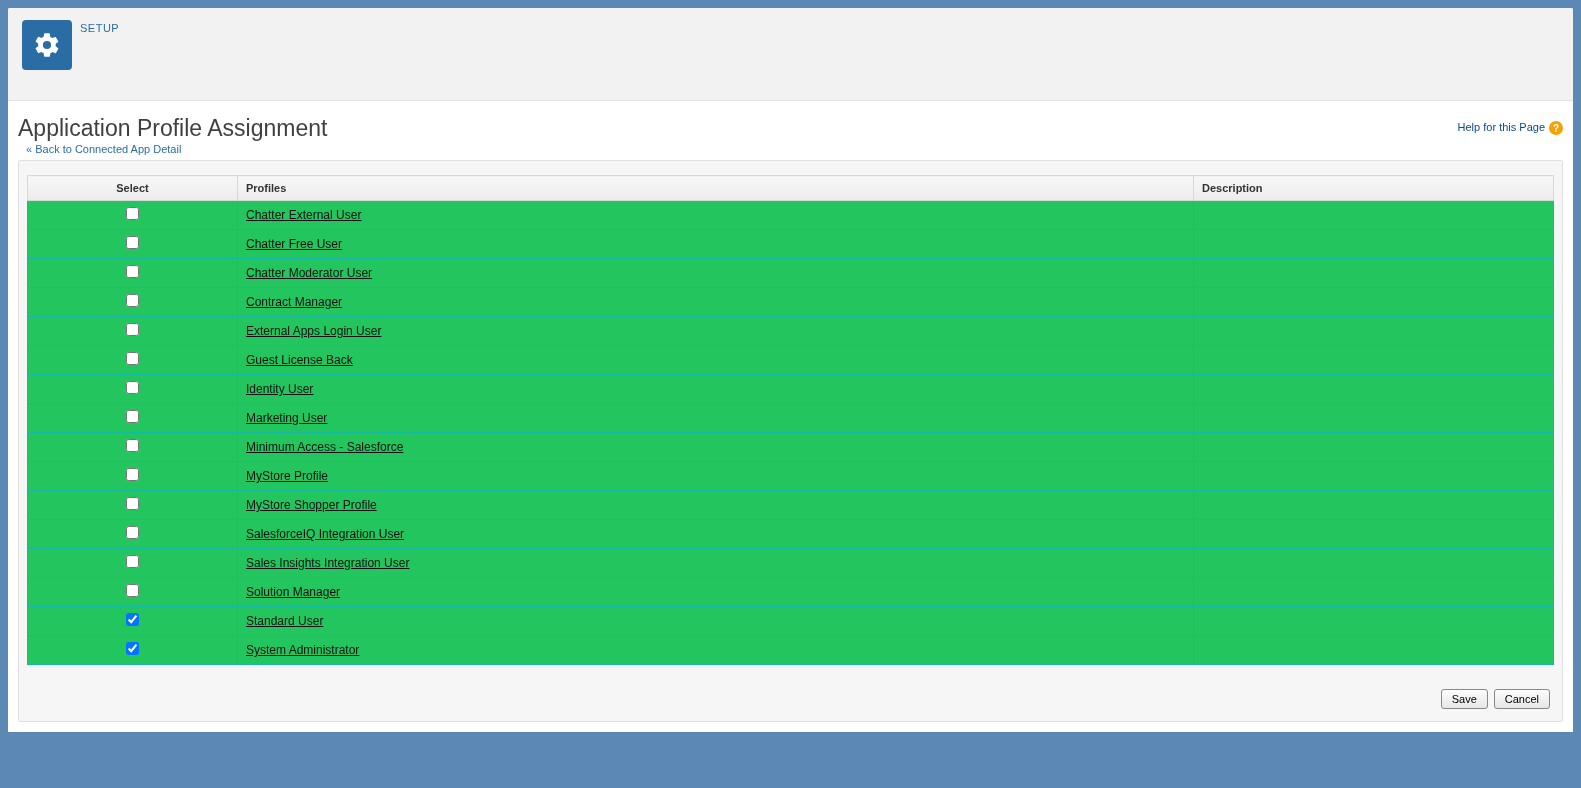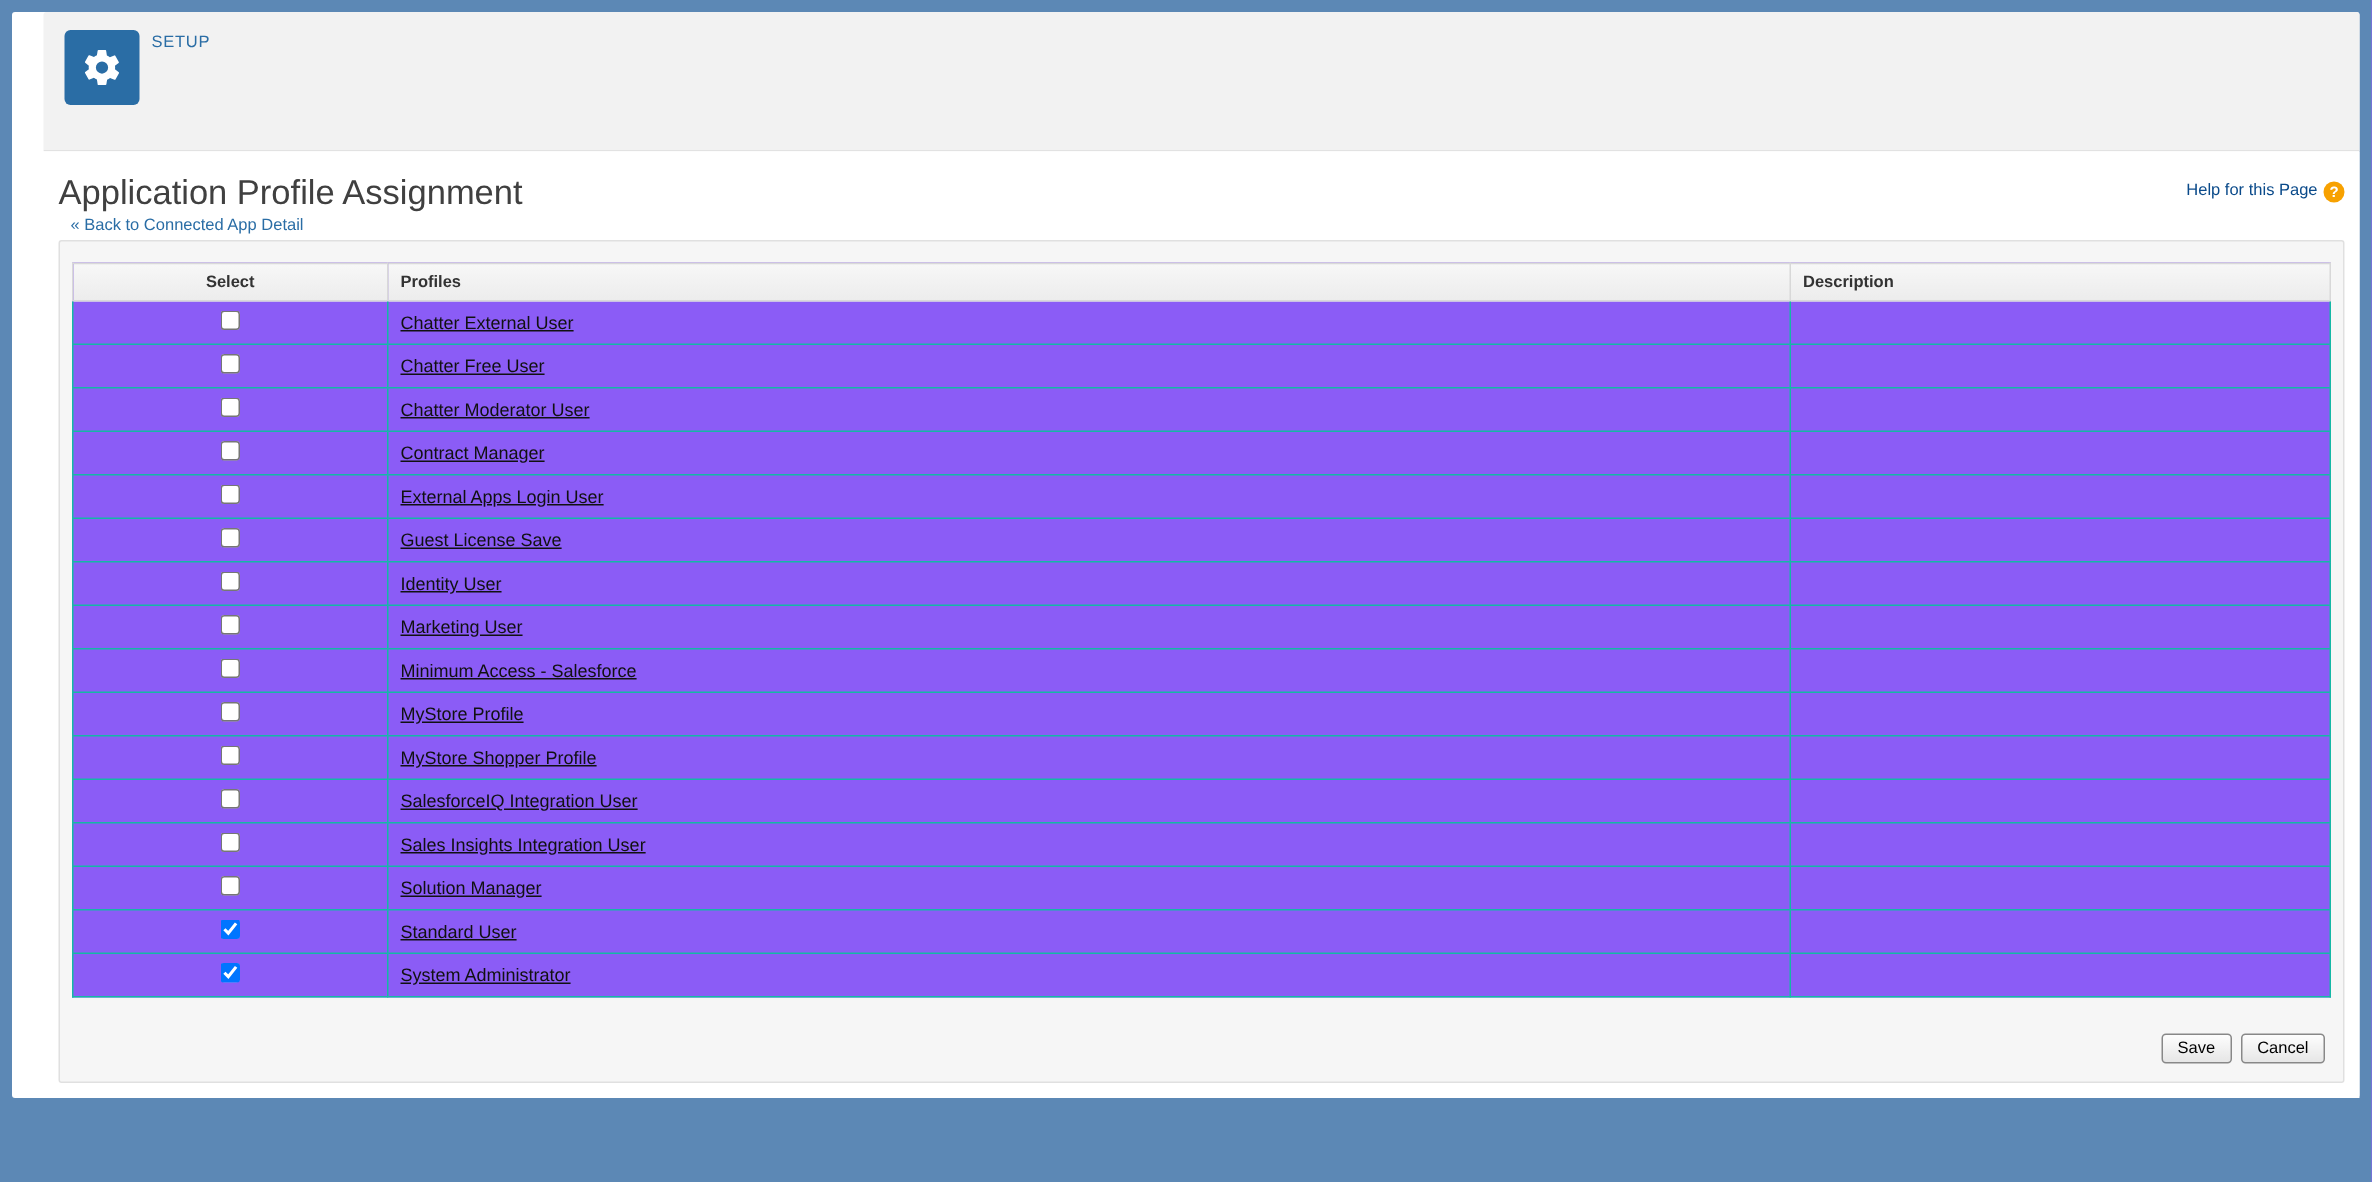--- a/index.html
+++ b/index.html
@@ -6,21 +6,20 @@
   body {
     font-family: Arial, Helvetica, sans-serif;
     font-size: 12px;
     background: #5c88b5;
     padding: 8px 8px 12px 8px;
     min-height: 788px;
   }
   .outer-border {
     background: #fff;
     border-radius: 2px;
-    padding-left: 21px;
   }
   .header-bar {
     display: flex;
     align-items: flex-start;
     padding: 12px 14px 30px 14px;
     background: #f2f2f2;
     border-bottom: 1px solid #e2e2e2;
     border-radius: 2px 2px 0 0;
   }
   .setup-icon-box {
@@ -79,21 +78,21 @@
   }
   .panel {
     border: 1px solid #e0e0e0;
     background: #f6f6f6;
     padding: 14px 8px 12px 8px;
     border-radius: 2px;
   }
   table.profiles {
     width: 100%;
     border-collapse: collapse;
-    background: #8b5cf6;
+    background: #22c55e;
     font-size: 12px;
   }
   table.profiles th {
     background: linear-gradient(#f7f7f7, #ececec);
     border: 1px solid #d8d8d8;
     text-align: left;
     font-weight: bold;
     font-size: 11px;
     color: #333;
     padding: 6px 8px;
@@ -185,21 +184,21 @@
               <td><a href="#" class="profile-link">Contract Manager</a></td>
               <td></td>
             </tr>
             <tr>
               <td class="sel"><input type="checkbox" style=""></td>
               <td><a href="#" class="profile-link">External Apps Login User</a></td>
               <td></td>
             </tr>
             <tr>
               <td class="sel"><input type="checkbox" style=""></td>
-              <td><a href="#" class="profile-link">Guest License Save</a></td>
+              <td><a href="#" class="profile-link">Guest License Back</a></td>
               <td></td>
             </tr>
             <tr>
               <td class="sel"><input type="checkbox" style=""></td>
               <td><a href="#" class="profile-link">Identity User</a></td>
               <td></td>
             </tr>
             <tr>
               <td class="sel"><input type="checkbox" style=""></td>
               <td><a href="#" class="profile-link">Marketing User</a></td>

